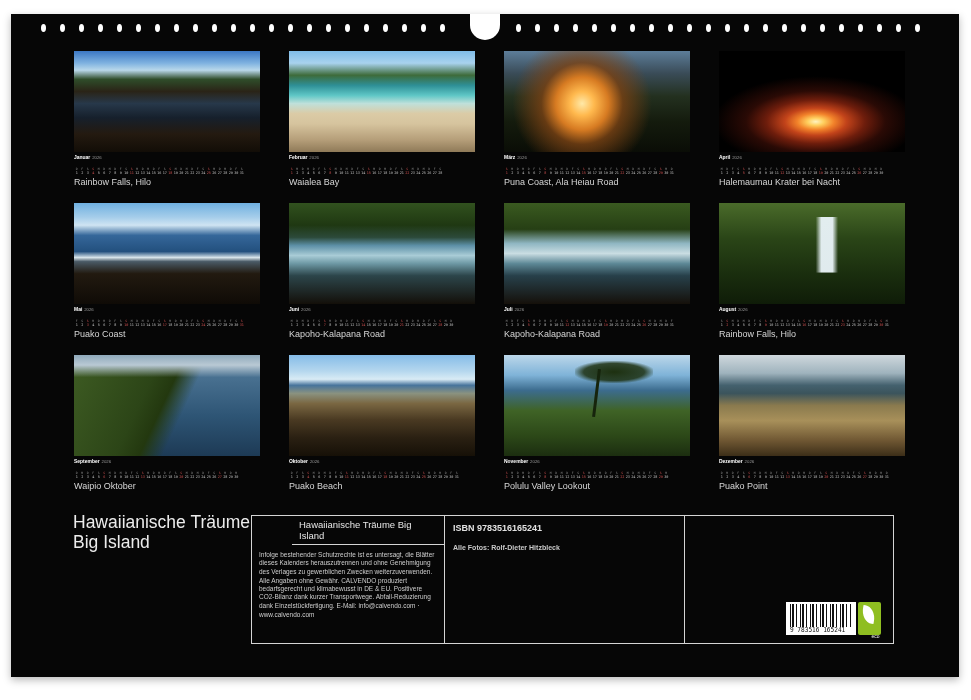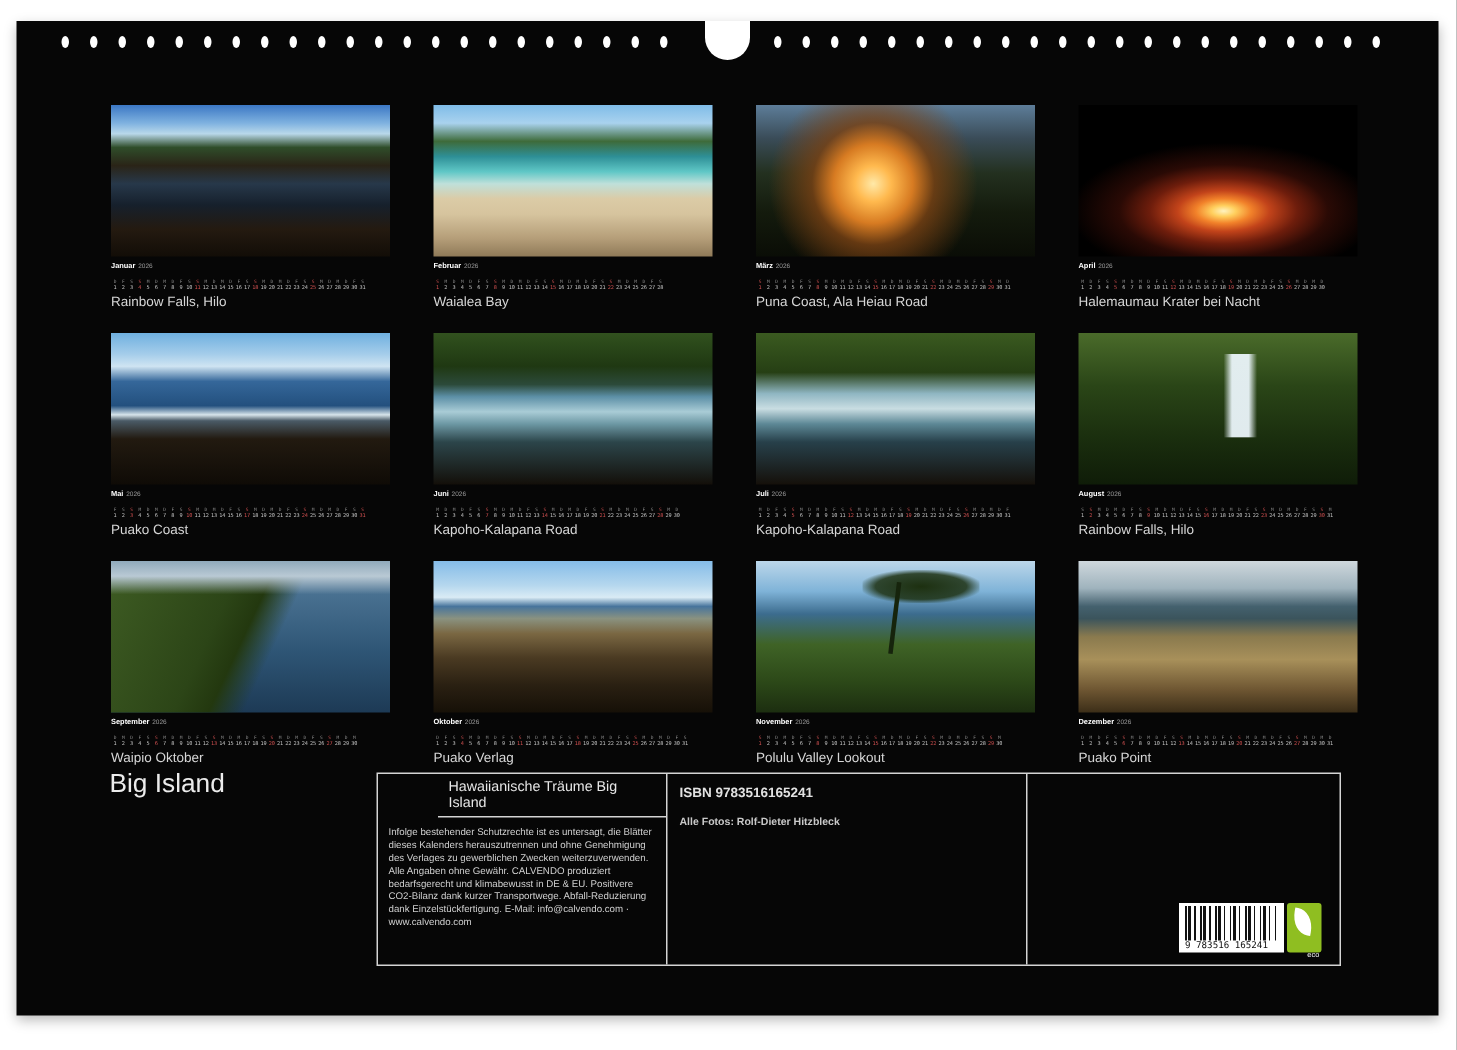--- a/index.html
+++ b/index.html
@@ -7,21 +7,21 @@
        font-family:"Liberation Sans",sans-serif;}
   .page{position:absolute;left:11px;top:14px;width:948px;height:663px;
         background:#060606;box-shadow:0 3px 8px rgba(0,0,0,.28);}
 
   
   .holes span{position:absolute;top:10px;width:5px;height:8px;border-radius:50%;background:#fff;}
   .hanger{position:absolute;left:459px;top:0;width:30px;height:26px;background:#fff;
           border-radius:0 0 16px 16px;}
 
   
-  .grid{position:absolute;left:63px;top:56px;display:grid;
+  .grid{position:absolute;left:63px;top:37px;display:grid;
         grid-template-columns:repeat(4,186px);column-gap:29px;row-gap:13px;}
   .cell{width:186px;height:139px;position:relative;}
   .photo{width:186px;height:101px;background-repeat:no-repeat;background-size:cover;position:relative;overflow:hidden;}
   .mlabel-outer{height:7px;margin-top:3px;overflow:visible;}
   .mlabel{transform:scale(.62);transform-origin:0 0;font-size:8px;color:#fff;white-space:nowrap;}
   .mlabel b{font-weight:bold;}
   .mlabel i{font-style:normal;color:#9a9a9a;font-size:7px;margin-left:3px;}
   .days-outer{height:10px;margin-top:1px;overflow:visible;}
   .days{transform:scale(.5);transform-origin:0 0;white-space:nowrap;}
   .day{display:inline-flex;flex-direction:column;align-items:center;width:11px;
@@ -1144,21 +1144,21 @@
               <i>D</i>
               <b>29</b>
             </span><span class="day">
               <i>F</i>
               <b>30</b>
             </span><span class="day">
               <i>S</i>
               <b>31</b>
             </span></div>
         </div>
-      <div class="caption">Puako Verlag</div>
+      <div class="caption">Puako Beach</div>
     </div>
     <div class="cell">
       <div class="photo p11"></div>
       <div class="mlabel-outer">
           <div class="mlabel"><b>November</b><i>2026</i></div>
         </div>
       <div class="days-outer">
           <div class="days"><span class="day red">
               <i>S</i>
               <b>1</b>
@@ -1352,20 +1352,21 @@
             </span><span class="day">
               <i>D</i>
               <b>31</b>
             </span></div>
         </div>
       <div class="caption">Puako Point</div>
     </div>
   </div>
 
   <div class="footer-title">
+    <div>Hawaiianische Träume</div>
     <div>Big Island</div>
   </div>
 
   <div class="info-table">
     <div class="col col1">
       <div class="r2">Hawaiianische Träume Big Island</div>
       <div class="r3">
         <div class="small-scale">Infolge bestehender Schutzrechte ist es untersagt, die Blätter dieses Kalenders herauszutrennen und ohne Genehmigung des Verlages zu gewerblichen Zwecken weiterzuverwenden. Alle Angaben ohne Gewähr. CALVENDO produziert bedarfsgerecht und klimabewusst in DE &amp; EU. Positivere CO2-Bilanz dank kurzer Transportwege. Abfall-Reduzierung dank Einzelstückfertigung. E-Mail: info@calvendo.com · www.calvendo.com</div>
       </div>
     </div>

